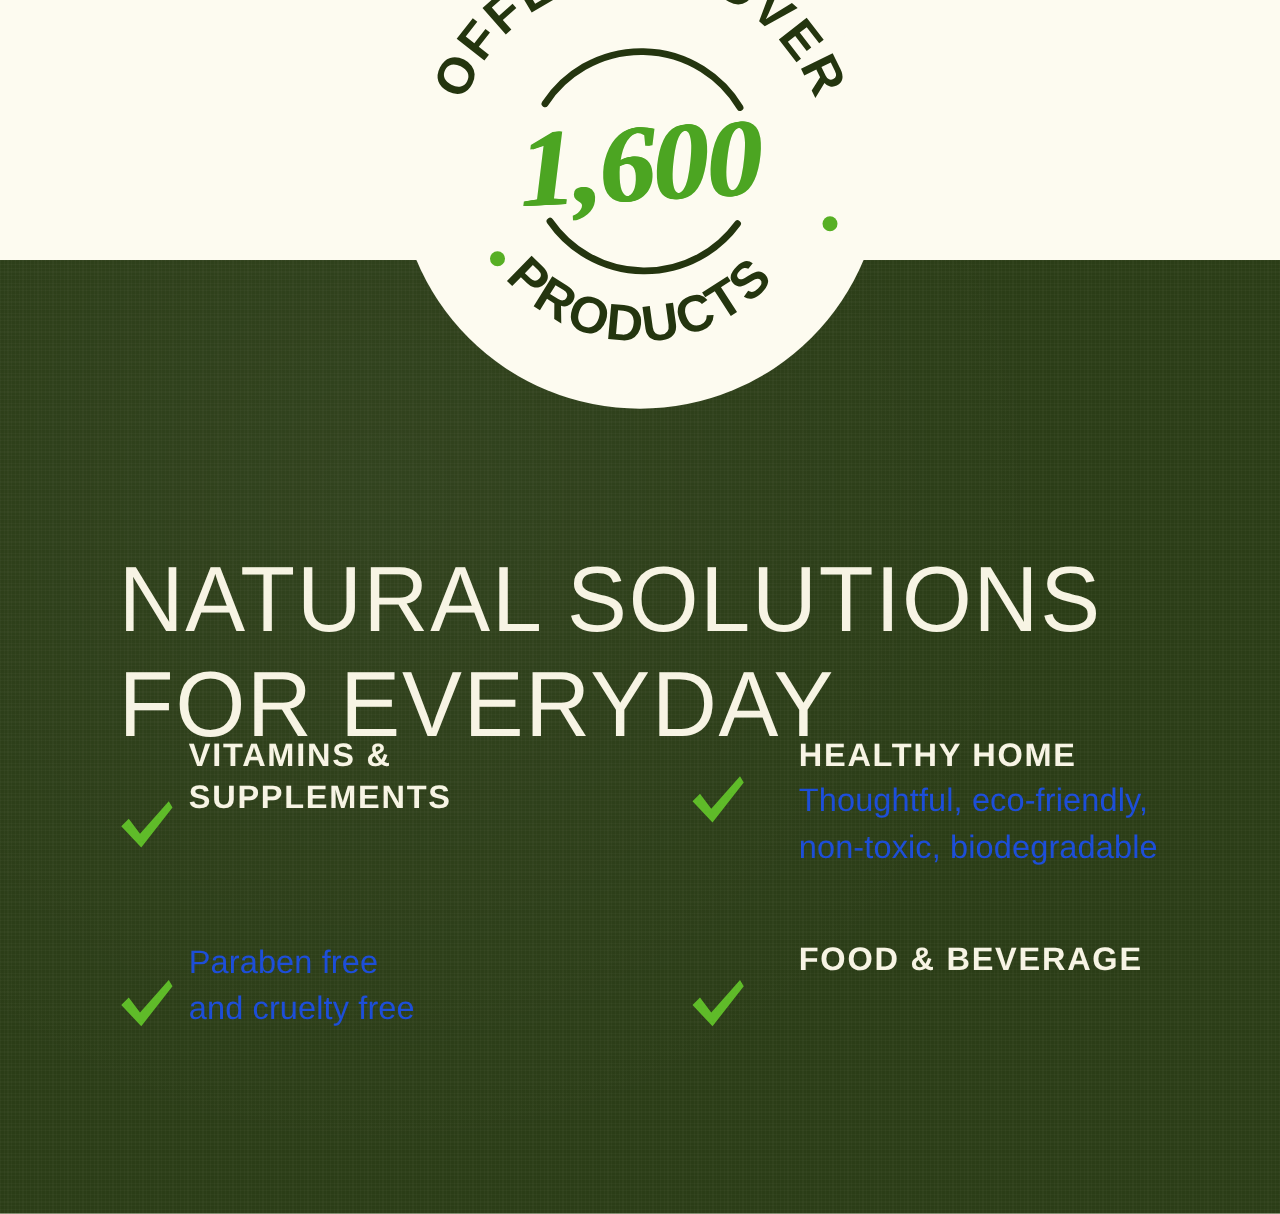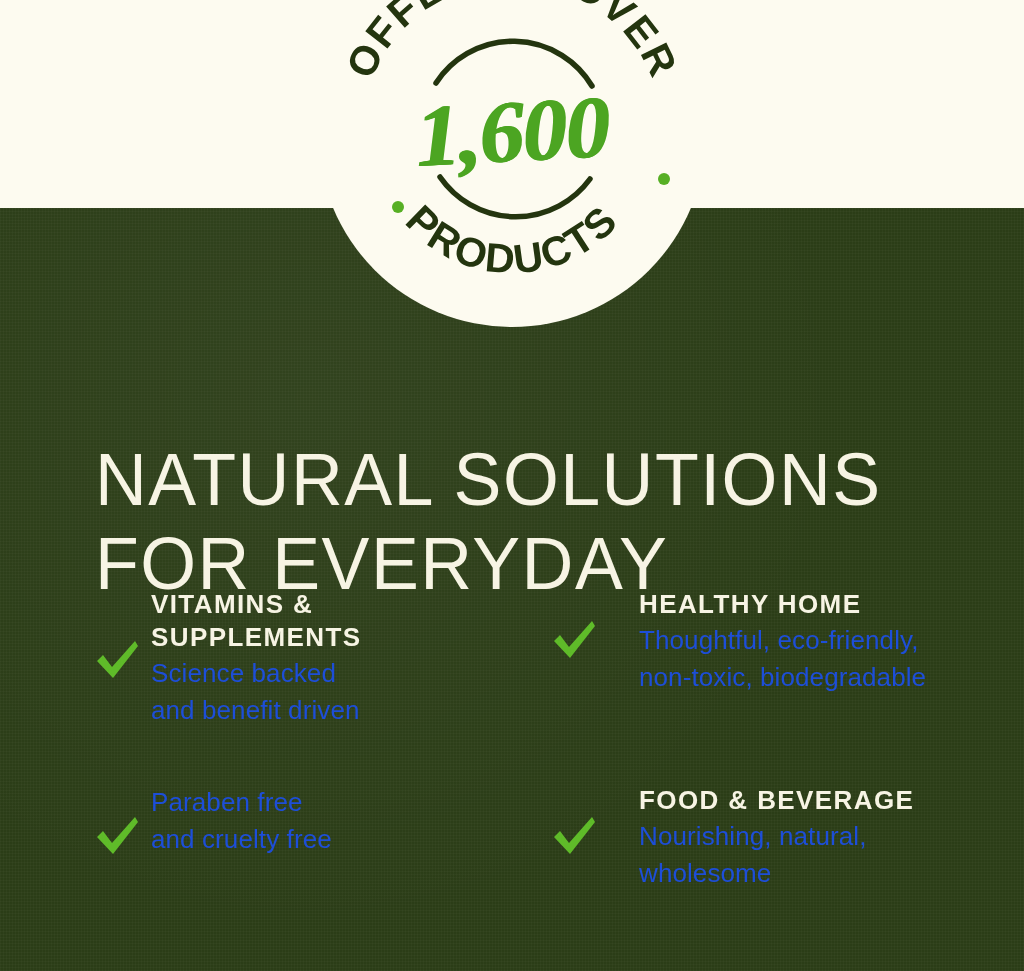--- a/index.html
+++ b/index.html
@@ -173,22 +173,20 @@
 
     <div class="feat-row">
 
       <div class="feat-col left">
         <svg class="check offset-deep" viewBox="0 0 48 48">
           <path d="M4 25 L10 19 L19 31 L42 5 L45 10 L20 42 Z" fill="#5FBB29"></path>
         </svg>
         <div class="feat-text">
           <div class="feat-title">VITAMINS &amp;
 SUPPLEMENTS</div>
-          <div class="feat-desc">Science backed
-and benefit driven</div>
         </div>
       </div>
 
       <div class="feat-col right">
         <svg class="check offset-mid" viewBox="0 0 48 48">
           <path d="M4 25 L10 19 L19 31 L42 5 L45 10 L20 42 Z" fill="#5FBB29"></path>
         </svg>
         <div class="feat-text">
           <div class="feat-title">HEALTHY HOME</div>
           <div class="feat-desc">Thoughtful, eco-friendly,
@@ -211,22 +209,20 @@
 and cruelty free</div>
         </div>
       </div>
 
       <div class="feat-col right">
         <svg class="check offset-mid" viewBox="0 0 48 48">
           <path d="M4 25 L10 19 L19 31 L42 5 L45 10 L20 42 Z" fill="#5FBB29"></path>
         </svg>
         <div class="feat-text">
           <div class="feat-title">FOOD &amp; BEVERAGE</div>
-          <div class="feat-desc">Nourishing, natural,
-wholesome</div>
         </div>
       </div>
 
     </div>
 
   </div>
 
 </div>
 
 </body></html>

